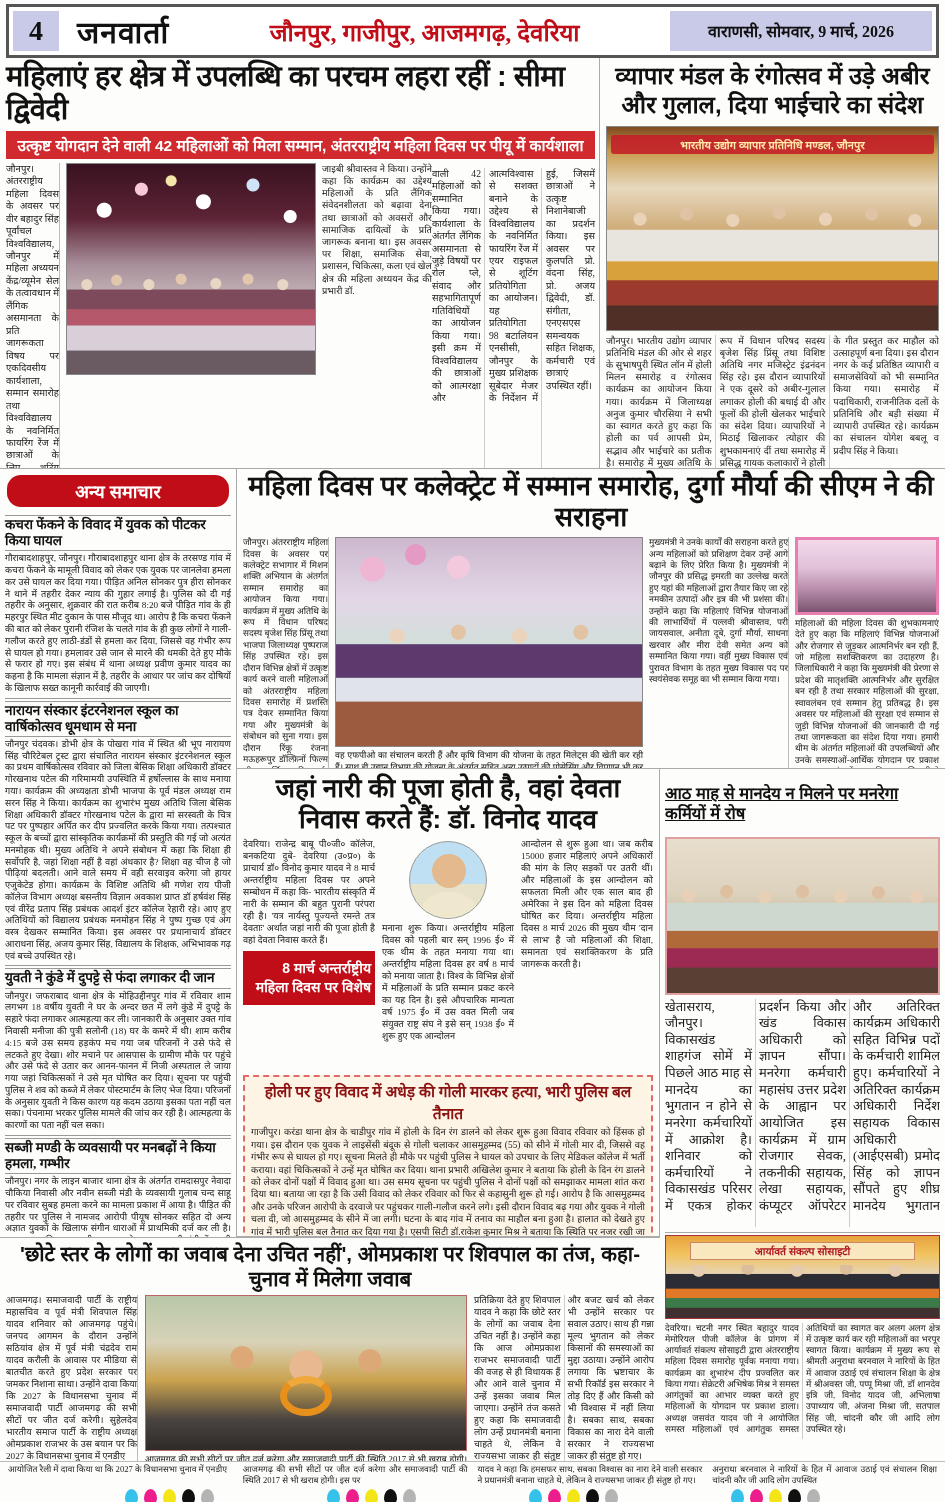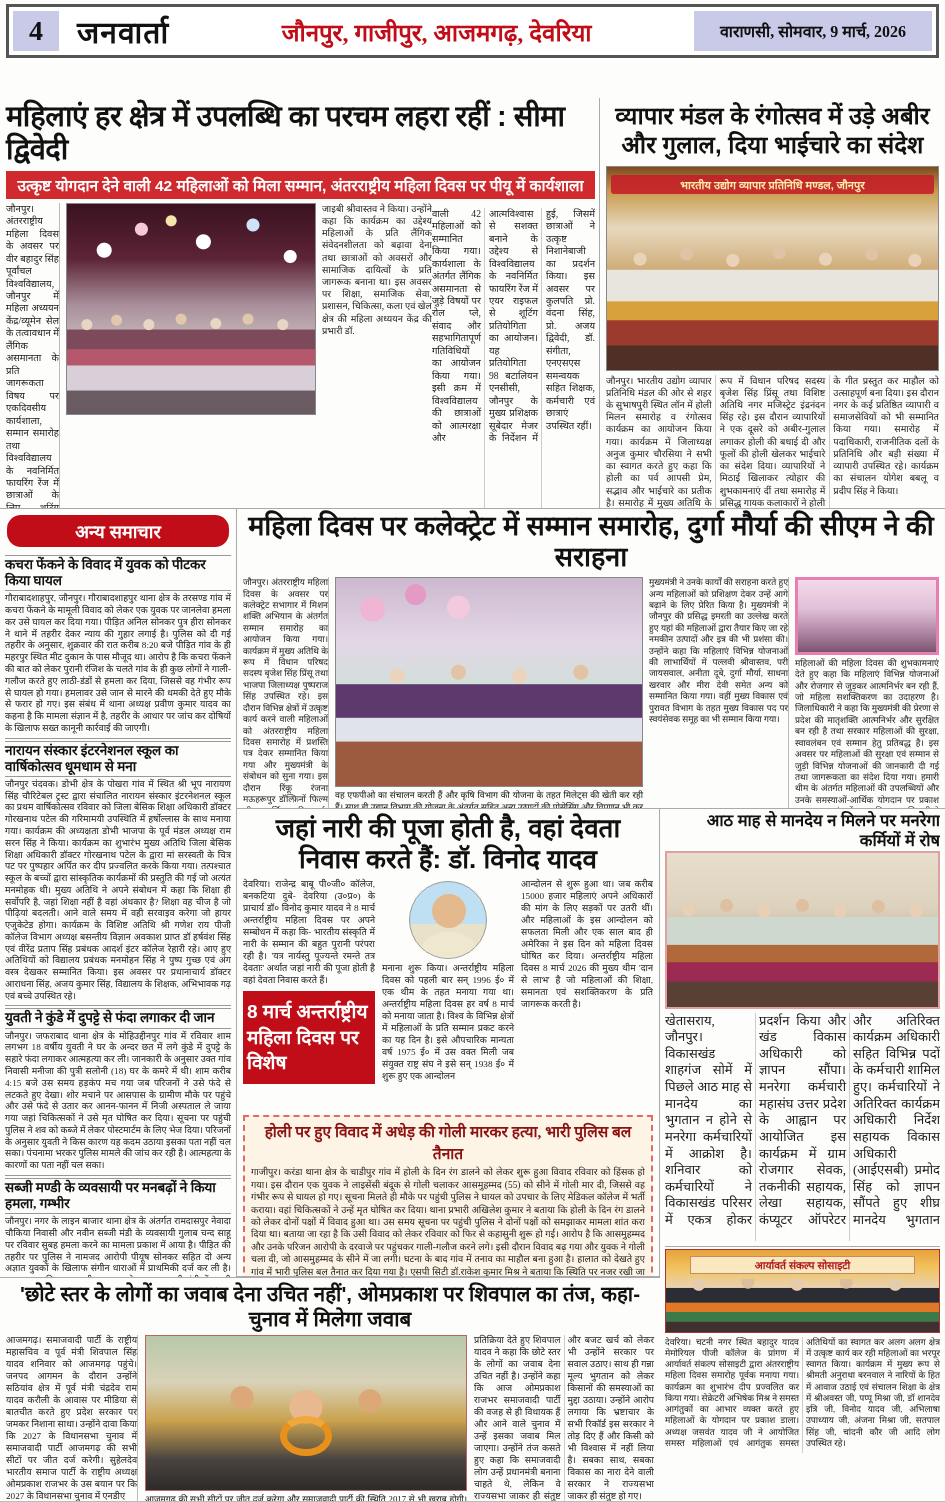--- a/index.html
+++ b/index.html
@@ -5,30 +5,30 @@
   * { margin:0; padding:0; box-sizing:border-box; }
   html,body { background:#e8e8e4; }
   body { width:945px; font-family:"Liberation Serif", serif; }
   .page { width:945px; height:1502px; background:#fdfdfb; color:#111; overflow:hidden; position:relative; }
 
   
   .masthead { height:54px; margin:4px 6px 0 6px; border:3px solid #555; display:flex; align-items:stretch; background:#fff; }
   .mast-num { width:46px; background:#c9c9e8; display:flex; align-items:center; justify-content:center; font-size:28px; font-weight:bold; margin:4px; }
   .mast-name { display:flex; align-items:center; font-size:30px; font-weight:bold; padding:0 14px; letter-spacing:1px; }
   .mast-center { flex:1; display:flex; align-items:center; justify-content:center; color:#c00d18; font-size:24px; font-weight:bold; }
-  .mast-date { width:238px; background:#c9c9e8; margin:4px; display:flex; align-items:center; justify-content:center; font-size:16px; font-weight:bold; }
+  .mast-date { width:262px; background:#c9c9e8; margin:4px; display:flex; align-items:center; justify-content:center; font-size:16px; font-weight:bold; }
 
   
   h1,h2,h3 { font-family:"Liberation Sans", sans-serif; }
   .body-text { text-align:justify; color:#1b1b1b; }
   .rule-r { border-right:1px solid #bbb; }
   section { overflow:hidden; }
 
   
-  .top-row { display:flex; border-bottom:1px solid #aaa;margin-top:40px; }
+  .top-row { display:flex; border-bottom:1px solid #aaa; }
   .lead { width:600px; padding:2px 4px 0 6px; border-right:1px solid #aaa; height:410px; }
   .lead h1 { font-size:29px; line-height:1.15; font-weight:bold; letter-spacing:-0.5px; }
   .lead .bar { background:#d02a2e; color:#fff; font-family:Liberation Sans, sans-serif; font-weight:bold; font-size:15.5px; padding:3px 6px; margin:4px 0; text-align:center; }
   .lead-content { display:flex; gap:6px; height:330px; }
   .lead-c1 { width:224px; font-size:9.6px; line-height:1.3; }
   .lead-right { flex:1; display:flex; }
   .lead-photo-row { display:flex; gap:6px; height:212px; }
   .photo { position:relative; overflow:hidden; border:1px solid #888; }
   .photo-stage { width:250px; height:212px;
      background:
@@ -110,33 +110,33 @@
   .collect-c3 { width:140px; font-size:8.8px; line-height:1.3; }
   .collect-c4 { flex:1; display:flex; flex-direction:column; gap:3px; }
   .photo-inset { height:86px; border:3px solid #e87fb0;
      background: linear-gradient(180deg,#f3d9e8 0%, #dfc0d8 40%, #b58aa8 70%, #7a5570 100%); }
   .collect-c4 .body-text { font-size:8.8px; line-height:1.3; flex:1; }
 
   
   .vinod h2 { font-size:26px; font-weight:bold; text-align:center; line-height:1.2; margin:2px 0 4px 0; }
   .vinod-cols { display:flex; gap:7px; height:232px; }
   .vinod-col { flex:1; font-size:9.2px; line-height:1.3; }
-  .special-box { background:#c00d18; color:#fff; font-family:"Liberation Sans",sans-serif; font-weight:bold; font-size:19px; text-align:left; padding:8px 4px; margin:4px 0; line-height:1.35; }
+  .special-box { background:#c00d18; color:#fff; font-family:"Liberation Sans",sans-serif; font-weight:bold; font-size:14px; text-align:right; padding:8px 4px; margin:4px 0; line-height:1.35; }
   .portrait { width:78px; height:78px; border-radius:50%; margin:2px auto 4px auto; position:relative; overflow:hidden; border:1px solid #999;
      background: linear-gradient(180deg,#bfe0f2 0 55%, #e8e3c8 56% 100%); }
   .portrait .head { position:absolute; top:12px; left:22px; width:34px; height:34px; border-radius:50%; background:#e4b98e; }
   .portrait .torso { position:absolute; bottom:-8px; left:12px; width:54px; height:34px; border-radius:50% 50% 0 0; background:#efe8cf; }
 
   
   .holi-box { border:2px dashed #e06a6a; background:#fdf4e6; padding:3px 6px; margin-top:4px; height:218px; overflow:hidden; }
   .holi-box h3 { color:#8c1212; font-size:15.5px; text-align:center; font-weight:bold; margin-bottom:2px; font-family:"Liberation Serif",serif; }
   .holi-box .body-text { font-size:9.4px; line-height:1.32; }
 
   
-  .manrega h2 { font-size:16.5px; font-weight:bold; text-align:right; line-height:1.2; margin:0 0; }
+  .manrega h2 { font-size:16.5px; font-weight:bold; text-align:left; line-height:1.2; margin:13px 0;text-decoration:underline; }
   .manrega .blue-bar { background:#cfe9f7; color:#0f6fae; font-family:"Liberation Sans",sans-serif; font-weight:bold; font-size:12.5px; text-align:center; padding:2px; margin-bottom:4px; }
   .photo-manrega { height:158px; border:2px solid #e0a0a0;
      background: linear-gradient(180deg,#e8decd 0%, #ddd2bd 35%, #c4b49a 60%, #7c6a54 100%); }
   .photo-manrega .crowd3 { position:absolute; bottom:0; left:0; right:0; height:70%;
      background:
        radial-gradient(circle at 8% 10%, #e8d0b6 0 6px, transparent 7px),
        radial-gradient(circle at 22% 6%, #dec0a0 0 6px, transparent 7px),
        radial-gradient(circle at 36% 11%, #e8d0b6 0 6px, transparent 7px),
        radial-gradient(circle at 50% 6%, #dec0a0 0 6px, transparent 7px),
        radial-gradient(circle at 64% 11%, #e8d0b6 0 6px, transparent 7px),

